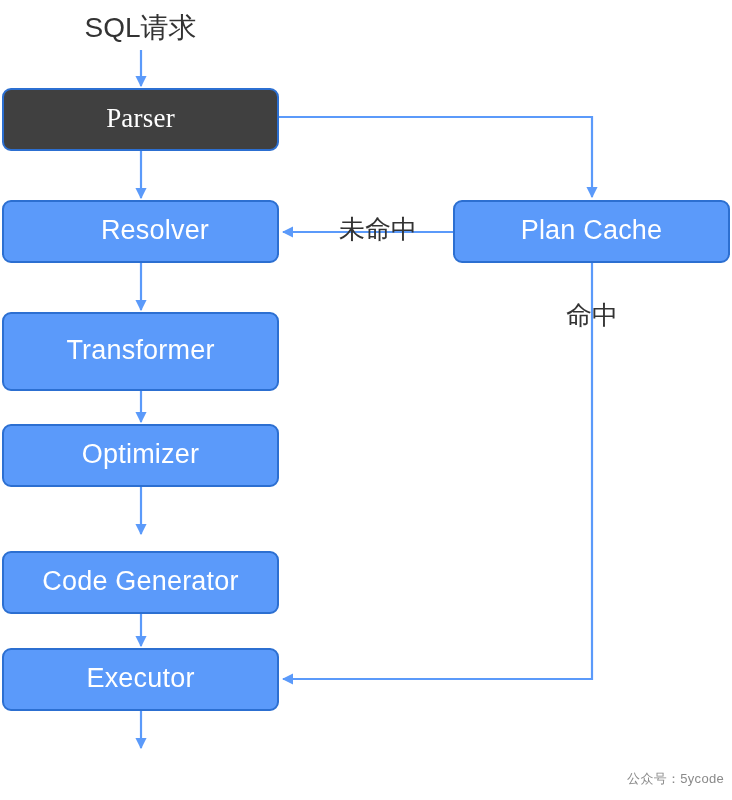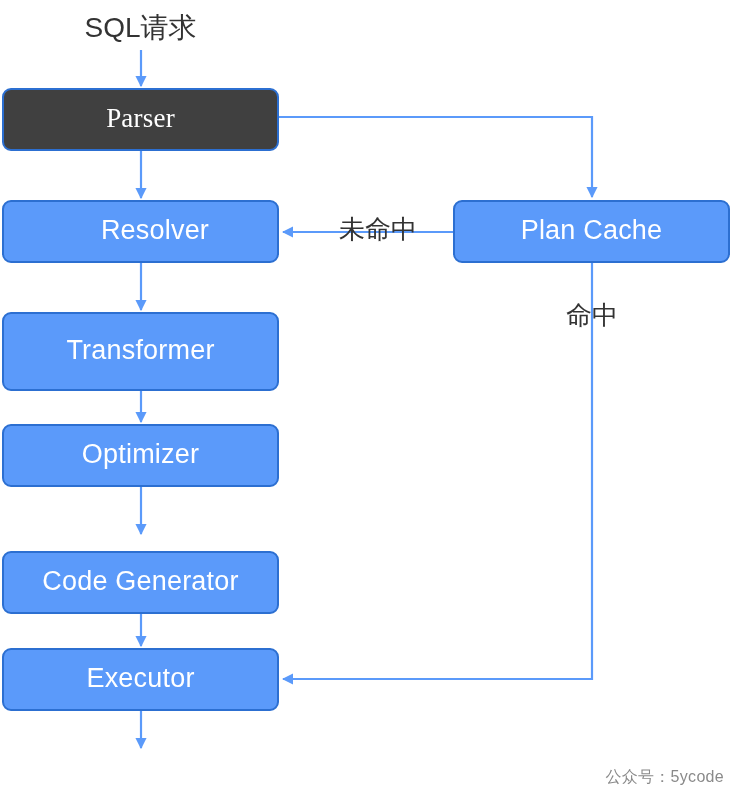--- a/index.html
+++ b/index.html
@@ -79,21 +79,21 @@
   .edge-label.on-line {
     background: transparent;
   }
 
   
   .watermark {
     position: absolute;
     right: 8px;
     bottom: 12px;
     color: #8a8a8a;
-    font-size: 16px;
+    font-size: 13px;
     white-space: nowrap;
     letter-spacing: 0.3px;
   }
 </style>
 </head>
 <body>
 
 <div id="diagram-canvas">
 
   <svg class="connectors" viewBox="0 0 732 800" xmlns="http://www.w3.org/2000/svg">

